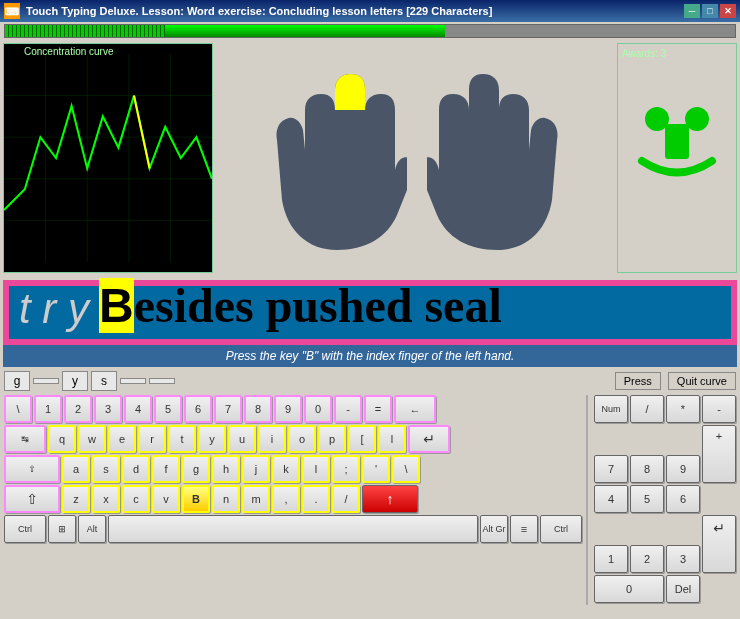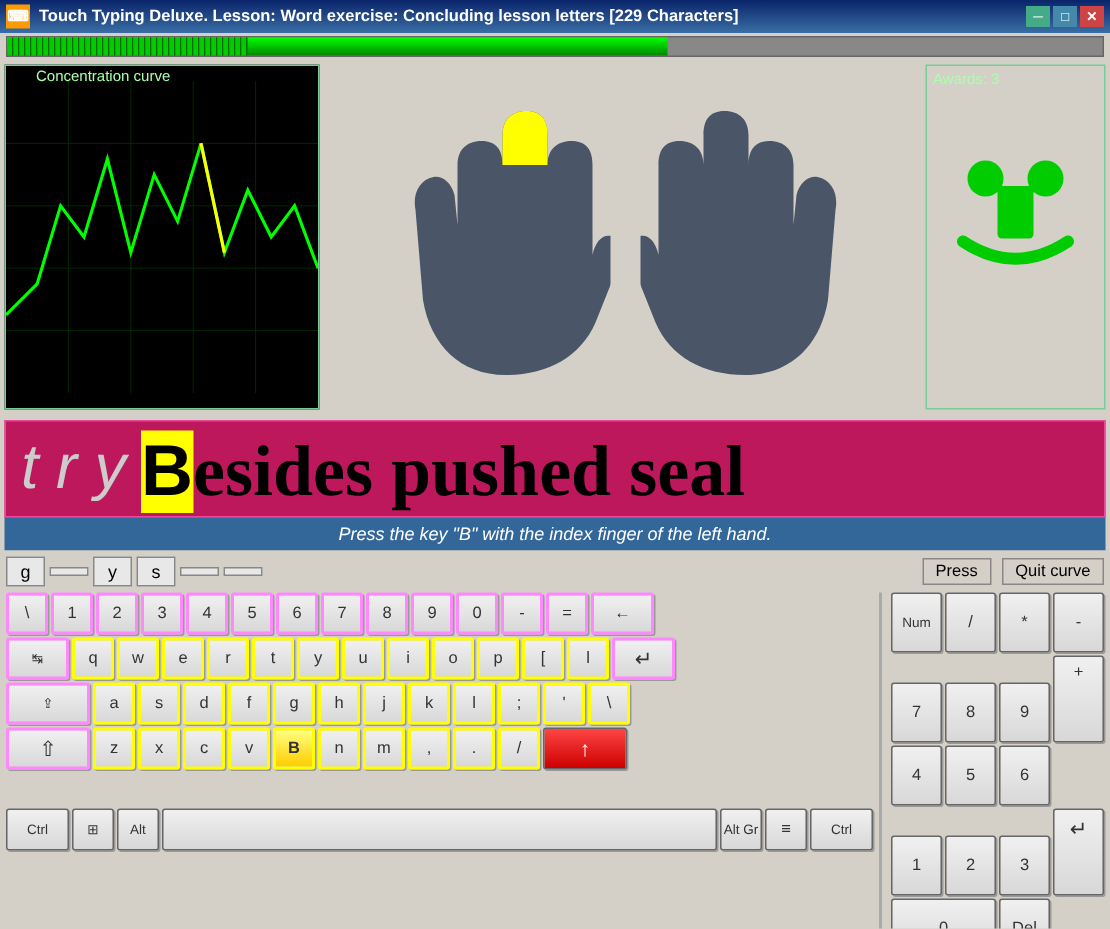--- a/index.html
+++ b/index.html
@@ -137,29 +137,29 @@
 
     
     .hand-container {
       display: flex;
       flex-direction: column;
       align-items: center;
     }
 
     
     #text-display {
-      background: #be185d;
+      background: #0369a1;
       padding: 6px 10px;
       margin: 0 3px;
       display: flex;
-      align-items: flex-start;
+      align-items: flex-end;
       font-size: 42px;
       font-weight: bold;
       height: 65px;
-      border: 1px solid #ec4899;
+      border: 6px solid #ec4899;
     }
     #typed-text {
       color: #ccc;
       font-style: italic;
       font-weight: normal;
     }
     #current-char {
       background: yellow;
       color: black;
       font-weight: bold;
@@ -250,21 +250,21 @@
     
     .kb-main {
       display: flex;
       gap: 4px;
     }
     .kb-main-keys { flex: 1; }
     .kb-numpad {
       border-left: 2px solid #aaa;
       padding-left: 6px;
     }
-    .key-num { min-width: 34px; height: 40px; }
+    .key-num { min-width: 34px; height: 28px; }
   </style>
 </head>
 <body>
 
 <div id="title-bar">
   <div class="title-icon">⌨</div>
   <span class="title-text">Touch Typing Deluxe. Lesson: Word exercise: Concluding lesson letters [229 Characters]</span>
   <div class="win-btns">
     <div class="win-btn win-btn-min">─</div>
     <div class="win-btn win-btn-max">□</div>
@@ -462,21 +462,21 @@
         <div class="key key-yellow-border">.</div>
         <div class="key key-yellow-border">/</div>
         <div class="key key-red key-wider" style="font-size:14px;">↑</div>
       </div>
 
       <div class="kb-row">
         <div class="key key-wide" style="font-size:9px;">Ctrl</div>
         <div class="key" style="font-size:9px;">⊞</div>
         <div class="key" style="font-size:9px;">Alt</div>
         <div class="key" style="flex:1; min-width:120px;"></div>
-        <div class="key" style="font-size:9px;margin-top:24px;">Alt Gr</div>
+        <div class="key" style="font-size:9px;">Alt Gr</div>
         <div class="key">≡</div>
         <div class="key key-wide" style="font-size:9px;">Ctrl</div>
       </div>
     </div>
 
     <div class="kb-numpad">
       <div class="kb-row">
         <div class="key key-num" style="font-size:9px;">Num</div>
         <div class="key key-num">/</div>
         <div class="key key-num">*</div>

